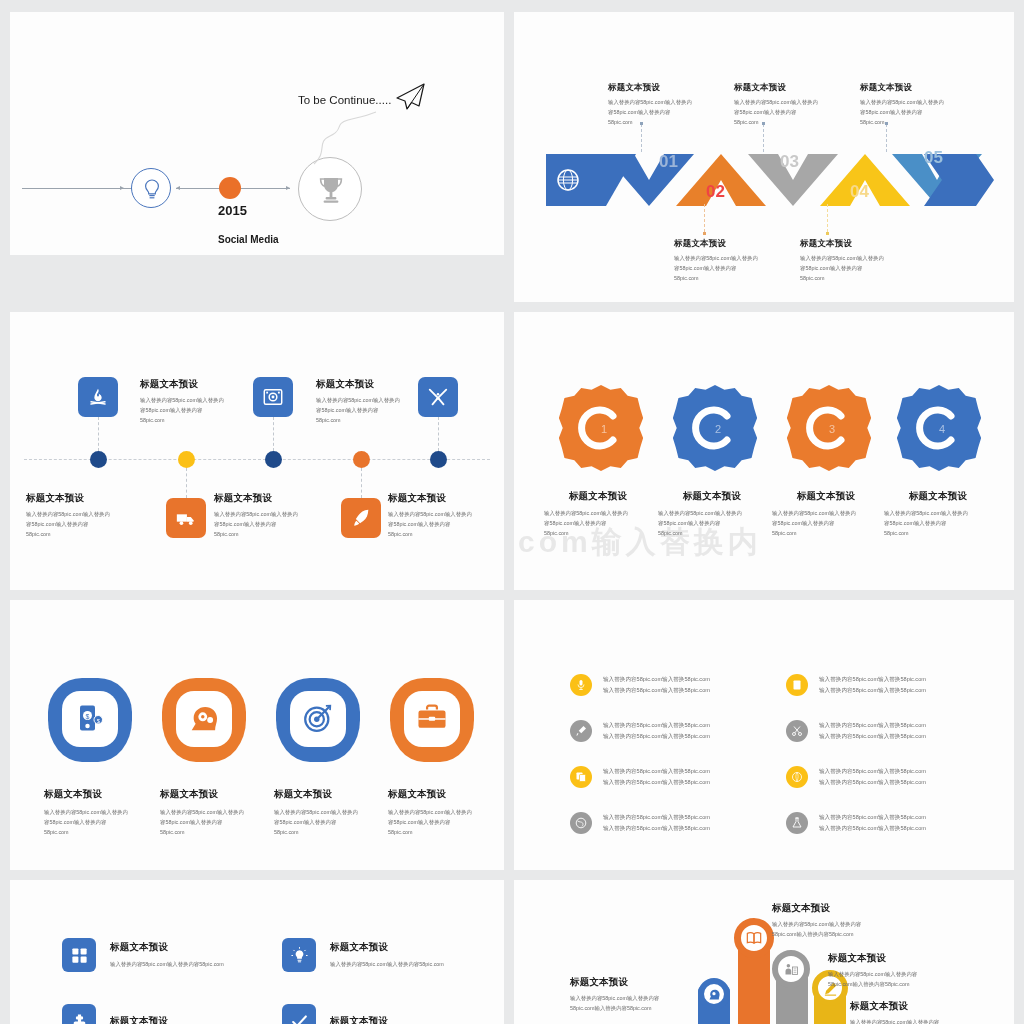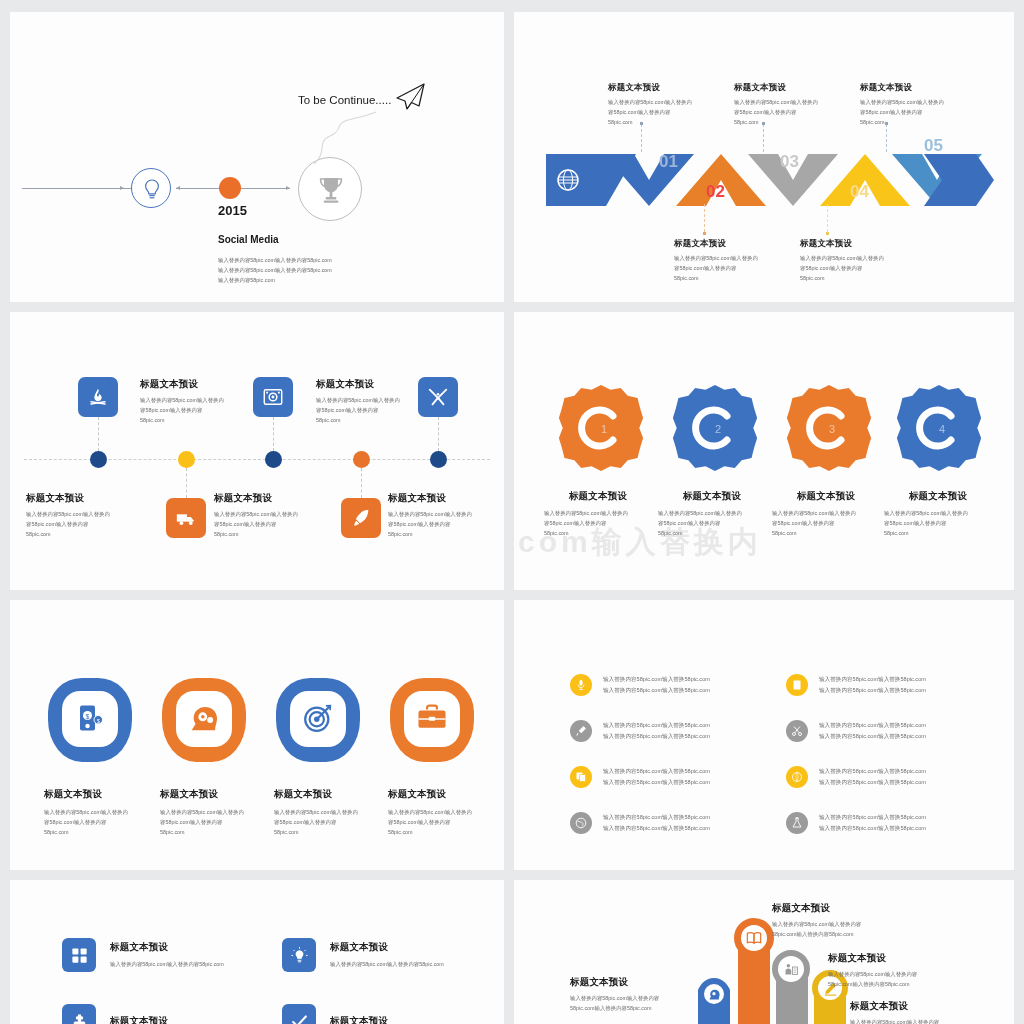--- a/index.html
+++ b/index.html
@@ -72,21 +72,21 @@
   .wm { position:absolute; color:rgba(120,120,120,.13); font-weight:bold;
         white-space:nowrap; pointer-events:none; }
   .wm-big { font-size:30px; letter-spacing:4px; color:rgba(150,150,150,.20); }
   .wm-logo { font-size:74px; color:rgba(170,170,170,.13); font-weight:bold; letter-spacing:2px;}
 </style>
 </head>
 <body>
 
 <div id="stage">
 
-  <div class="slide" style="left:10px;top:12px;width:494px;height:290px;">
+  <div class="slide" style="left:10px;top:12px;width:494px;height:243px;">
 
     <div class="s1-axis" style="left:12px;top:176px;width:112px;"></div>
     <div class="s1-arrow" style="left:110px;top:173.5px;"></div>
 
     <div class="s1-circle" style="left:121px;top:156px;width:40px;height:40px;border:1.3px solid #4a76bd;">
       <svg width="40" height="40" viewBox="0 0 40 40">
         <path d="M20 11c-3.6 0-6.4 2.8-6.4 6.2 0 2.2 1.1 3.7 2.2 5 .6.7.9 1.3.9 2.1v.6h6.6v-.6c0-.8.3-1.4.9-2.1 1.1-1.3 2.2-2.8 2.2-5C26.4 13.8 23.6 11 20 11z" fill="none" stroke="#4a76bd" stroke-width="1.2"></path>
         <rect x="17.3" y="26" width="5.4" height="1.2" fill="#4a76bd"></rect>
         <rect x="17.6" y="28.2" width="4.8" height="1.2" fill="#4a76bd"></rect>
       </svg>
@@ -151,21 +151,21 @@
     <svg style="position:absolute;left:42px;top:156px;" width="24" height="24">
       <circle cx="12" cy="12" r="10" fill="none" stroke="#fff" stroke-width="1.5"></circle>
       <ellipse cx="12" cy="12" rx="4.6" ry="10" fill="none" stroke="#fff" stroke-width="1"></ellipse>
       <path d="M2 9h20M2 15h20M2 12h20" stroke="#fff" stroke-width="1"></path>
     </svg>
 
     <div class="num" style="left:145px;top:140px;">01</div>
     <div class="num or" style="left:192px;top:170px;">02</div>
     <div class="num gr" style="left:266px;top:140px;">03</div>
     <div class="num ye" style="left:336px;top:170px;">04</div>
-    <div class="num lb" style="left:410px;top:124px;">05</div>
+    <div class="num lb" style="left:410px;top:136px;">05</div>
 
     <div class="lead" style="left:127px;top:112px;height:28px;"></div>
     <div class="lead-dot" style="left:126px;top:110px;"></div>
     <div class="lead" style="left:190px;top:192px;height:28px;border-color:#f0c49a;"></div>
     <div class="lead-dot" style="left:189px;top:220px;background:#e8a464;"></div>
     <div class="lead" style="left:249px;top:112px;height:28px;"></div>
     <div class="lead-dot" style="left:248px;top:110px;"></div>
     <div class="lead" style="left:313px;top:192px;height:28px;border-color:#f5dc9a;"></div>
     <div class="lead-dot" style="left:312px;top:220px;background:#ecc95b;"></div>
     <div class="lead" style="left:372px;top:112px;height:28px;"></div>

